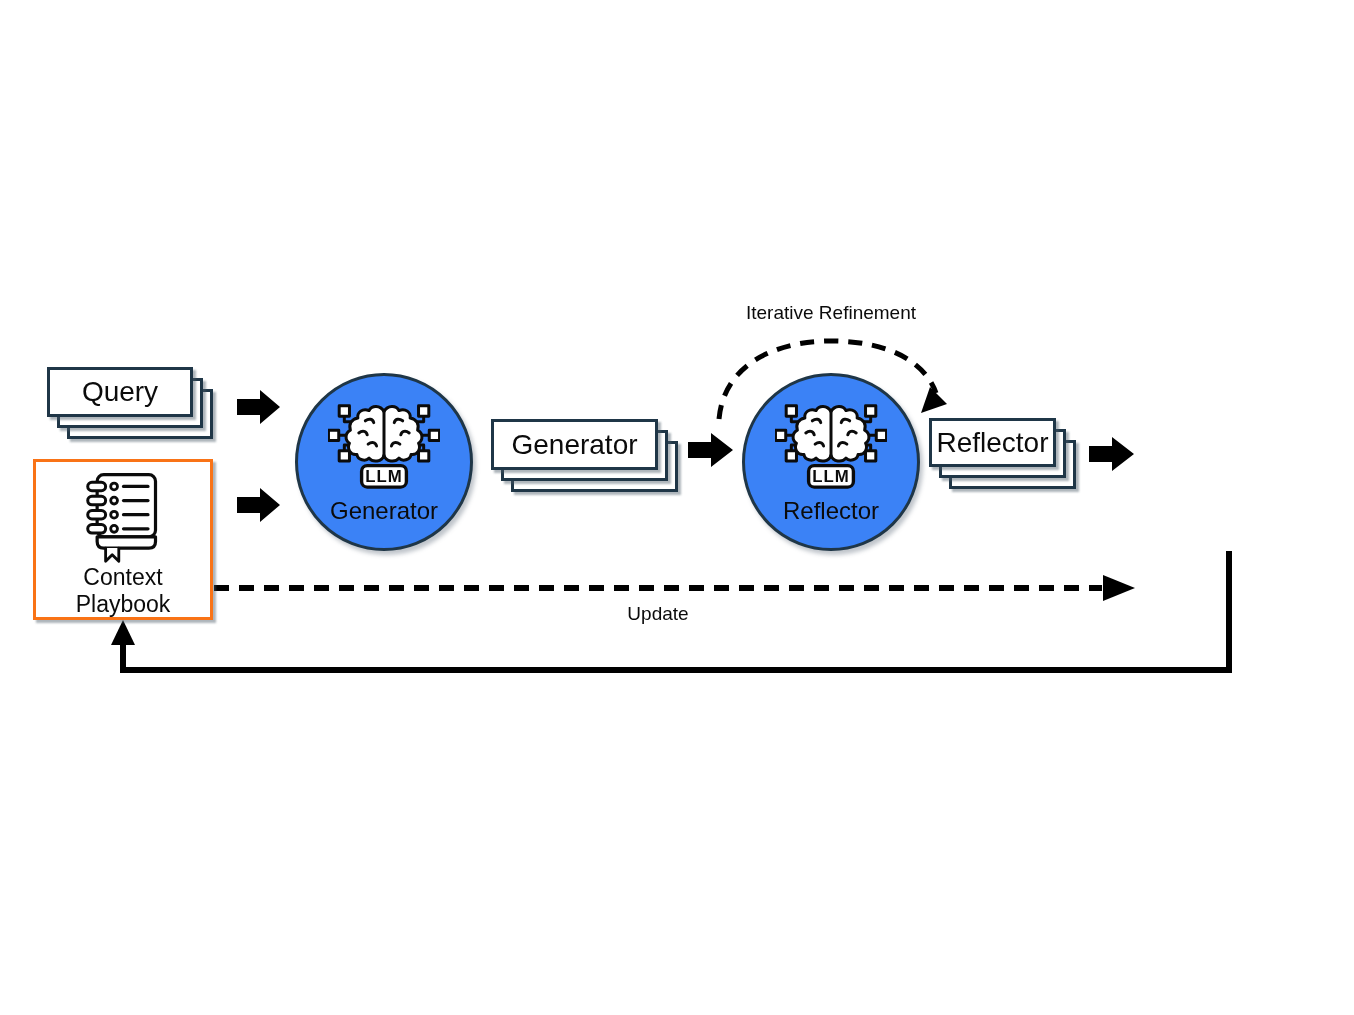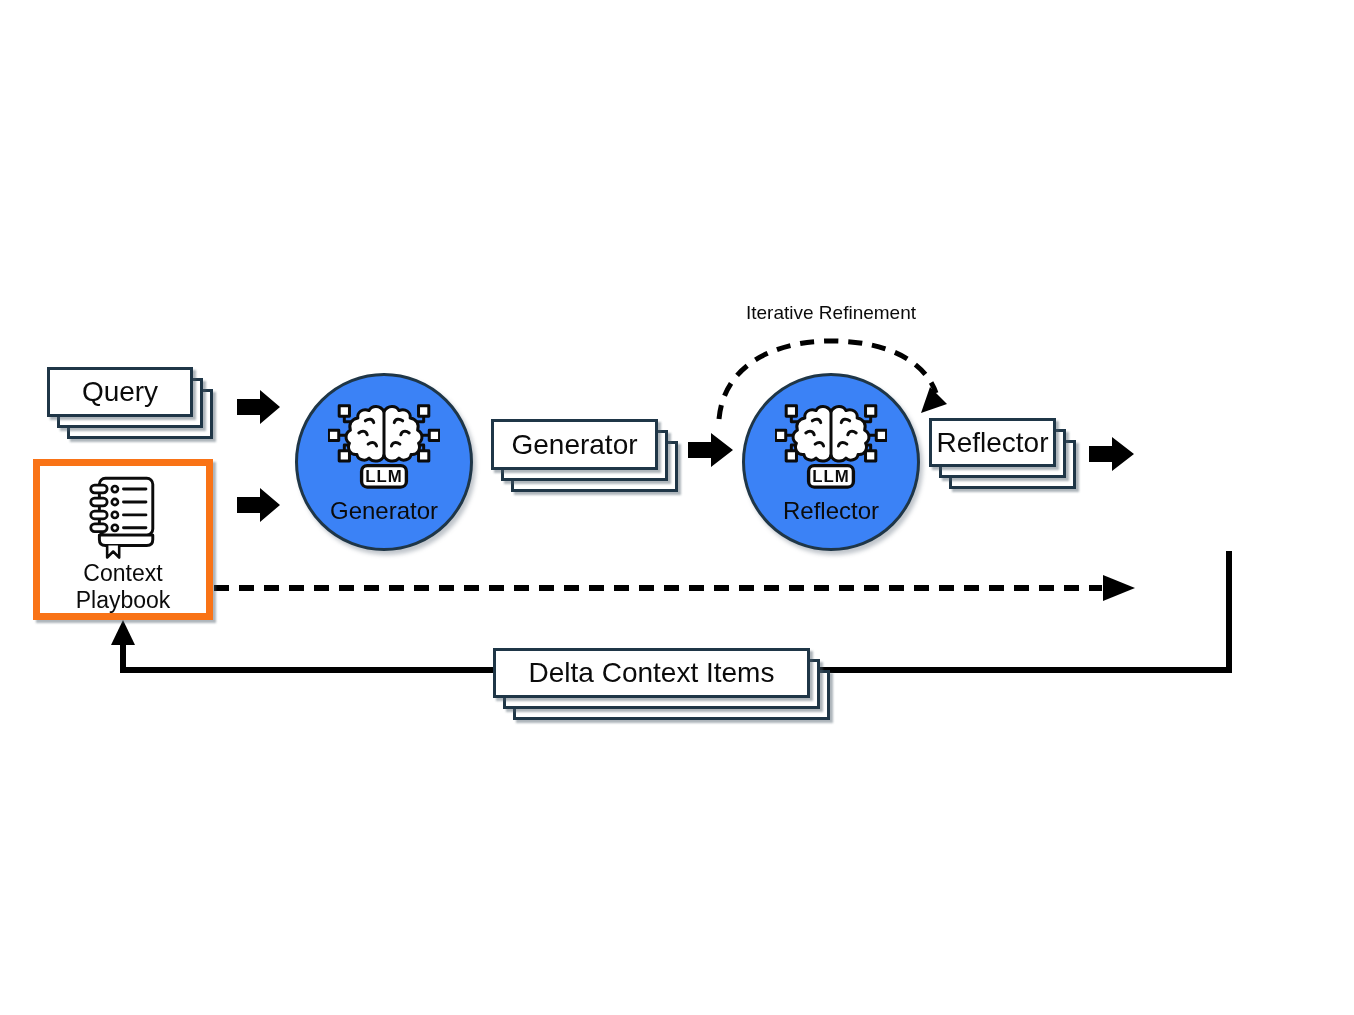--- a/index.html
+++ b/index.html
@@ -14,21 +14,21 @@
     background:#ffffff;border:3px solid #1f3647;
     box-shadow:3px 3px 2px rgba(75,90,105,0.45);
   }
   .stack .l3{left:20px;top:22px;}
   .stack .l2{left:10px;top:11px;}
   .stack .main{left:0;top:0;display:flex;align-items:center;justify-content:center;
     font-size:28px;white-space:nowrap;}
 
   
   .playbook{position:absolute;left:33px;top:459px;width:180px;height:161px;
-    box-sizing:border-box;background:#fff;border:7px solid #f97316;
+    box-sizing:border-box;background:#fff;border:3px solid #f97316;
     box-shadow:3px 3px 2px rgba(75,90,105,0.45);
     display:flex;flex-direction:column;align-items:center;padding-top:8px;}
   .pb-label{font-size:23px;line-height:1.15;text-align:center;margin-top:0px;width:130px;}
 
   
   .node{position:absolute;top:373px;width:178px;height:178px;box-sizing:border-box;
     border-radius:50%;background:#3b82f6;border:3px solid #1f3647;
     box-shadow:3px 4px 4px rgba(75,90,105,0.35);
     display:flex;flex-direction:column;align-items:center;padding-top:26px;}
   .node-label{font-size:24px;margin-top:7px;}
@@ -153,23 +153,17 @@
 
   <div class="stack" style="left:929px;top:418px;width:127px;height:49px">
     <div class="layer l3"></div>
     <div class="layer l2"></div>
     <div class="main">
       <span>Reflector</span>
     </div>
   </div>
 
 
-  <div class="stack" style="left:493px;top:648px;width:317px;height:50px">
-    <div class="layer l3"></div>
-    <div class="layer l2"></div>
-    <div class="main">
-      <span>Delta Context Items</span>
-    </div>
-  </div>
 
   <div class="float-label" style="left:659px;top:302px;width:344px">Iterative Refinement</div>
+  <div class="float-label" style="left:556px;top:603px;width:204px">Update</div>
 
 </div>
 
 </body></html>

